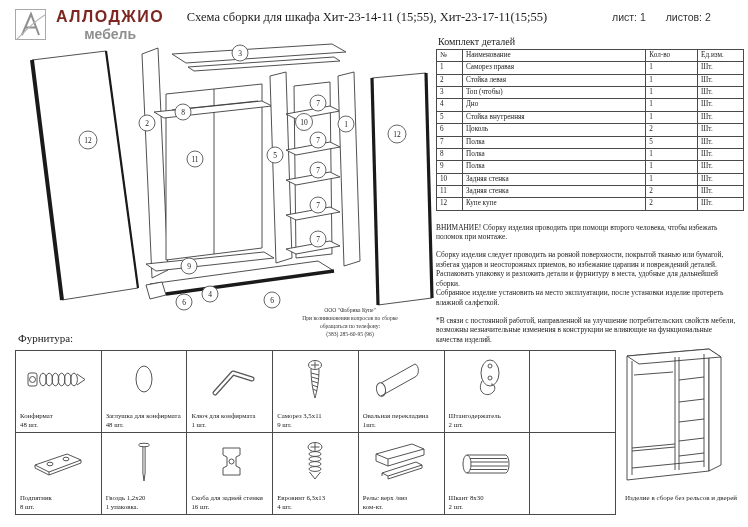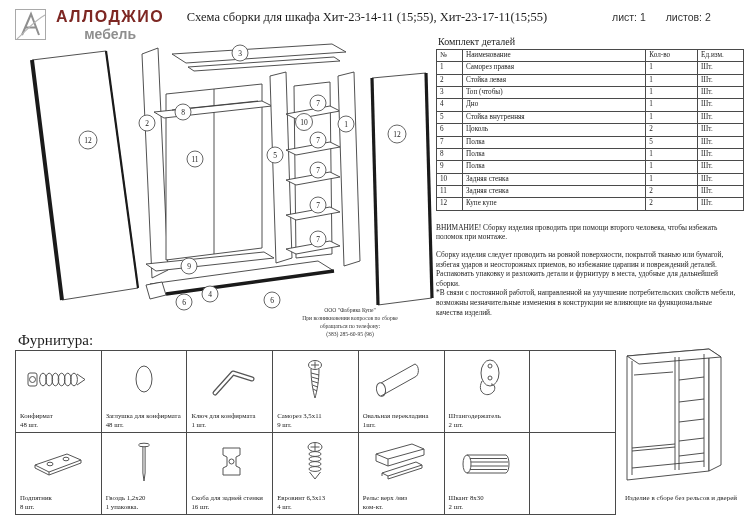--- a/index.html
+++ b/index.html
@@ -28,21 +28,21 @@
   table.parts th { }
   td.c, th.c { text-align:center; }
   col.n { width:26px; } col.name { width:184px; } col.qty { width:52px; } col.unit { width:46px; }
   .notes { margin-top:12px; font-size:7.4px; line-height:1.3; width:304px; }
   .notes p.gap { margin-bottom:8px; }
   
   .diagram-svg { position:absolute; left:0; top:42px; }
   .factory-note { position:absolute; left:268px; top:306px; width:164px; text-align:center;
     font-size:5.6px; line-height:1.45; color:#333; }
   
-  .furn-heading { position:absolute; left:18px; top:332px; font-size:15px; }
+  .furn-heading { position:absolute; left:18px; top:332px; font-size:11px; }
   .hw-grid { position:absolute; left:15px; top:350px; width:601px;
     display:grid; grid-template-columns:repeat(7,1fr); grid-template-rows:82px 82px;
     border-right:1px solid #4a4a4a; border-bottom:1px solid #4a4a4a; }
   .hw-cell { border-left:1px solid #4a4a4a; border-top:1px solid #4a4a4a;
     position:relative; padding:2px 3px; }
   .hw-icon { height:52px; display:flex; align-items:center; justify-content:center; }
   .hw-label { position:absolute; left:4px; bottom:3px; font-size:6.8px; line-height:1.35; }
   .hw-label .nm { display:block; }
   
   .assembled { position:absolute; left:616px; top:344px; width:130px; text-align:center; }
@@ -289,20 +289,21 @@
             <td class="c">2</td>
             <td class="c">Шт.</td>
           </tr>
     </tbody>
       </table>
 
     <div class="notes">
       <p class="gap">ВНИМАНИЕ! Сборку изделия проводить при помощи второго человека, чтобы избежать поломок при монтаже.</p>
       <p>Сборку изделия следует проводить на ровной поверхности, покрытой тканью или бумагой, избегая ударов и неосторожных приемов, во избежание царапин и повреждений деталей.</p>
       <p>Распаковать упаковку и разложить детали и фурнитуру в места, удобные для дальнейшей сборки.</p>
+      <p class="gap">Собранное изделие установить на место эксплуатации, после установки изделие протереть влажной салфеткой.</p>
       <p>*В связи с постоянной работой, направленной на улучшение потребительских свойств мебели, возможны незначительные изменения в конструкции не влияющие на функциональные качества изделий.</p>
     </div>
   </div>
 
   <div class="furn-heading">Фурнитура:</div>
 
   <div class="hw-grid">
     <div class="hw-cell">
       <div class="hw-icon">
         <svg width="70" height="52" viewBox="0 0 70 52">

